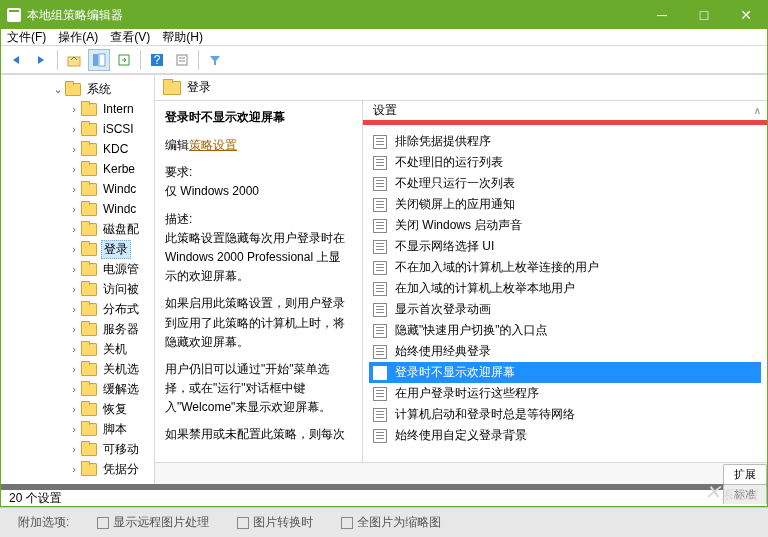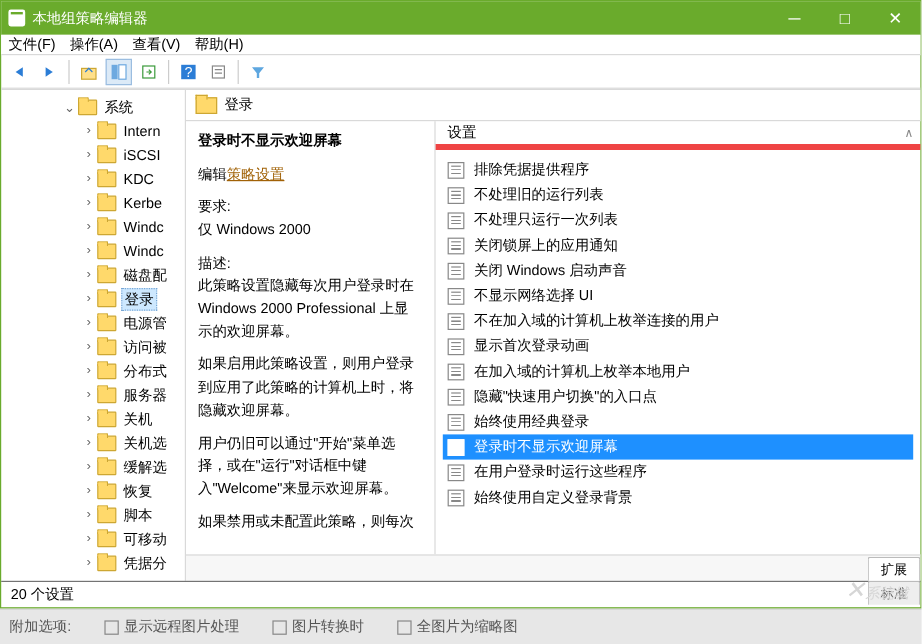--- a/index.html
+++ b/index.html
@@ -46,23 +46,23 @@
 .litem .picon{ width:14px; height:14px; border:1px solid #888; background:#fff; position:relative; display:inline-block;}
 .litem .picon::before{content:"";position:absolute;left:2px;top:2px;right:2px;height:1px;background:#888;}
 .litem .picon::after{content:"";position:absolute;left:2px;top:5px;right:2px;bottom:2px;background:repeating-linear-gradient(#888 0,#888 1px,transparent 1px,transparent 3px);}
 .litem.sel{ background:#1e90ff; color:#fff;}
 .litem.sel .picon{ border-color:#fff;}
 .litem.sel .picon::before,.litem.sel .picon::after{ background:#fff;}
 .tabs-row{ height:22px; border-top:1px solid #d9d9d9; display:flex; align-items:flex-end; padding-left:6px; background:#f7f7f7;flex-direction:column;}
 .tab{ padding:2px 10px; border:1px solid #bbb; border-bottom:none; background:#fff; font-size:11px; border-radius:2px 2px 0 0; position:relative; top:1px;}
 .tab + .tab{ margin-left:-1px;}
 .tab.inactive{ background:#eee; color:#666;}
-.statusbar{ height:22px; border-top:1px solid #737373; display:flex; align-items:center; padding:0 8px; font-size:12px;}
+.statusbar{ height:22px; border-top:6px solid #737373; display:flex; align-items:center; padding:0 8px; font-size:12px;}
 .bg-hint{ position:absolute; bottom:2px; right:10px; color:#d6d6d6; font-size:20px; font-style:italic; pointer-events:none;}
-.below-window{ width:768px; height:30px; background:#e7e7e7; border-top:1px solid #ccc; display:flex; align-items:center; padding:0 8px; color:#555; gap:28px; overflow:hidden;}
+.below-window{ width:768px; height:30px; background:#e7e7e7; border-top:1px solid #ccc; display:flex; align-items:center; padding:0 18px; color:#555; gap:28px; overflow:hidden;}
 .below-window .cb{ width:12px;height:12px;border:1px solid #888;display:inline-block;margin-right:4px;vertical-align:middle;}
 </style>
 </head>
 <body>
 
 <div class="window">
   <div class="titlebar">
     <span class="t-icon"></span>
     <span class="title">本地组策略编辑器</span>
     <div class="btns">
@@ -301,41 +301,45 @@
               <div class="litem">
                 <span class="picon"></span>
                 <span>不显示网络选择 UI</span>
               </div>
               <div class="litem">
                 <span class="picon"></span>
                 <span>不在加入域的计算机上枚举连接的用户</span>
               </div>
               <div class="litem">
                 <span class="picon"></span>
+                <span>在加入域的计算机上枚举本地用户</span>
+              </div>
+              <div class="litem">
+                <span class="picon"></span>
                 <span>显示首次登录动画</span>
               </div>
               <div class="litem">
                 <span class="picon"></span>
-                <span>在加入域的计算机上枚举本地用户</span>
-              </div>
-              <div class="litem">
-                <span class="picon"></span>
                 <span>隐藏"快速用户切换"的入口点</span>
               </div>
               <div class="litem">
                 <span class="picon"></span>
                 <span>始终使用经典登录</span>
               </div>
               <div class="litem sel">
                 <span class="picon"></span>
                 <span>登录时不显示欢迎屏幕</span>
               </div>
               <div class="litem">
                 <span class="picon"></span>
                 <span>在用户登录时运行这些程序</span>
+              </div>
+              <div class="litem">
+                <span class="picon"></span>
+                <span>计算机启动和登录时总是等待网络</span>
               </div>
               <div class="litem">
                 <span class="picon"></span>
                 <span>始终使用自定义登录背景</span>
               </div>
             </div>
         </div>
       </div>
       <div class="tabs-row">
         <div class="tab">扩展</div>

